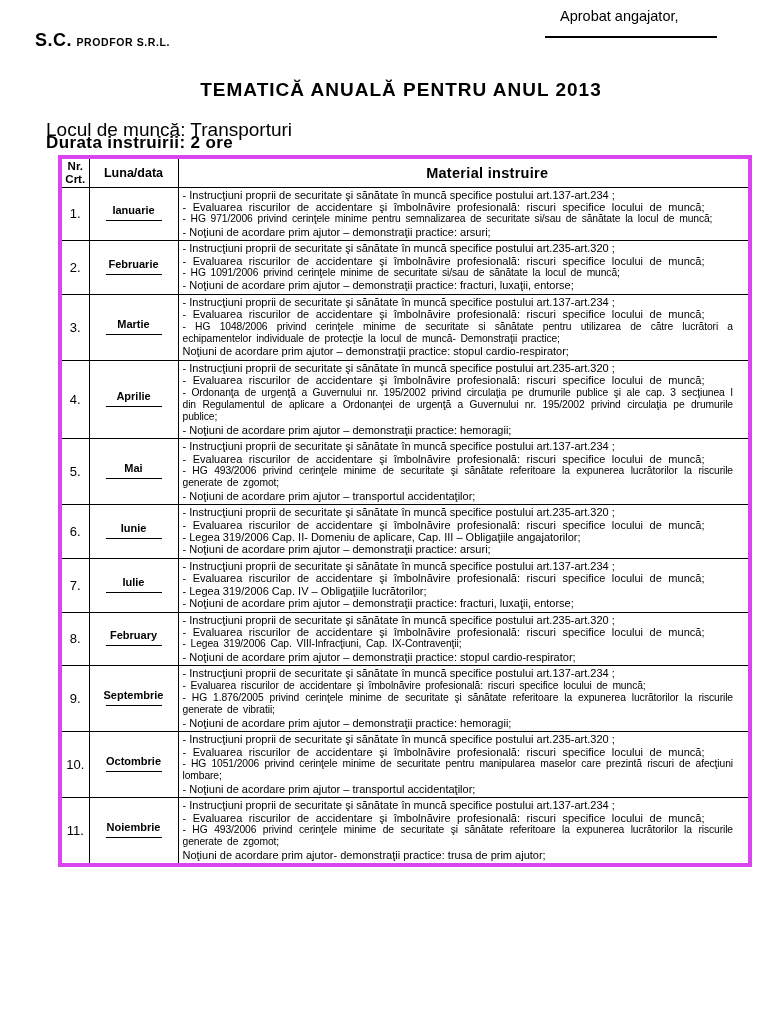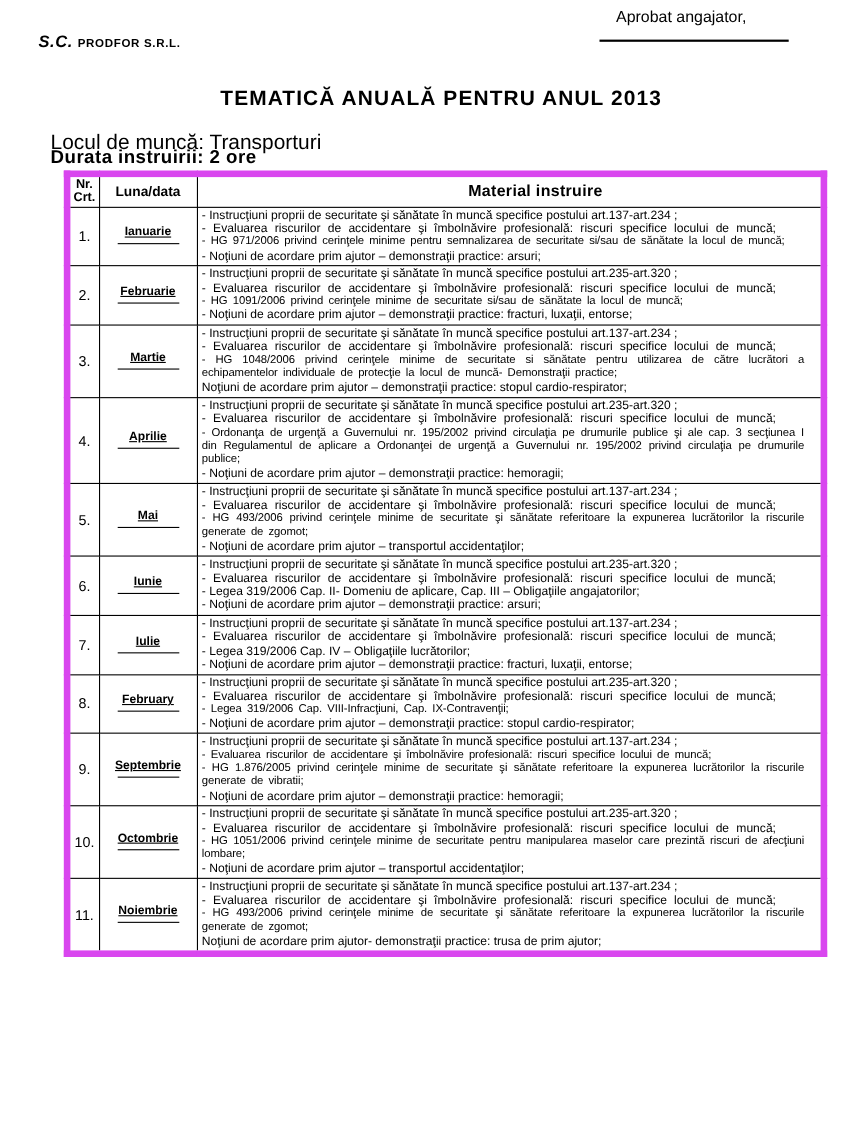--- a/index.html
+++ b/index.html
@@ -8,21 +8,21 @@
     position:relative;
     background:#ffffff;
     color:#000;
     font-family:"Liberation Sans", sans-serif;
     overflow:hidden;
   }
   .company {
     position:absolute; left:35px; top:30px;
     font-weight:bold; white-space:nowrap;
   }
-  .company .sc { font-size:15px; letter-spacing:0.5px;font-style:italic; }
+  .company .sc { font-size:18px; letter-spacing:0.5px; }
   .company .nm { font-size:10.5px; letter-spacing:0.6px; }
   .approval {
     position:absolute; left:560px; top:8px;
     font-size:14.5px;
   }
   .sig-line {
     position:absolute; left:545px; top:24px;
     width:172px; height:14px;
     border-bottom:2px solid #000;
   }
@@ -38,42 +38,42 @@
   }
   .duration {
     position:absolute; left:46px; top:133px;
     font-size:17px; font-weight:bold; letter-spacing:0.4px;
   }
   table.training {
     position:absolute; left:58px; top:155px;
     width:694px;
     border-collapse:collapse;
     table-layout:fixed;
-    border:6px solid #d946ef;
+    border:4px solid #d946ef;
   }
   .training th, .training td {
     border:1px solid #000;
   }
   .training thead th {
     height:30px;
     text-align:center; vertical-align:middle;
     font-weight:bold;
   }
   th.h-nr   { font-size:11.5px; line-height:1.1; }
   th.h-luna { font-size:12.5px; }
   th.h-mat  { font-size:14.5px; letter-spacing:0.3px;padding-left:48px; }
   td.c-nr {
     text-align:center; vertical-align:middle;
     font-size:13px; padding:1px;
   }
   td.c-month {
     text-align:center; vertical-align:middle;
     padding:2px 1px;
   }
-  .month-name { font-size:11px; font-weight:bold;text-decoration:underline; }
+  .month-name { font-size:11px; font-weight:bold; }
   .month-line {
     width:56px; height:0;
     border-bottom:1.5px solid #000;
     margin:4px auto 2px;
   }
   td.c-mat {
     vertical-align:top;
     padding:1px 15px 2px 4px;
   }
   .item {

